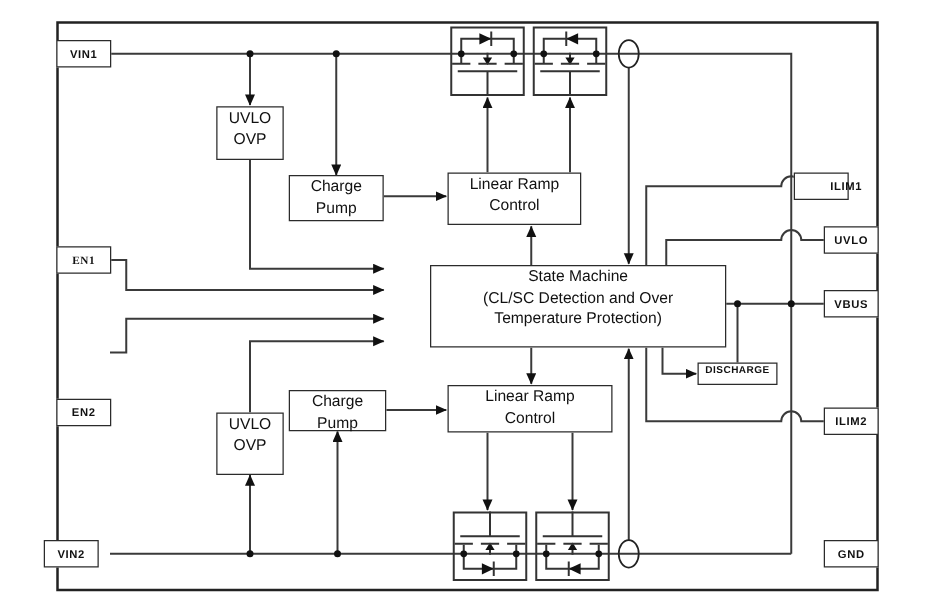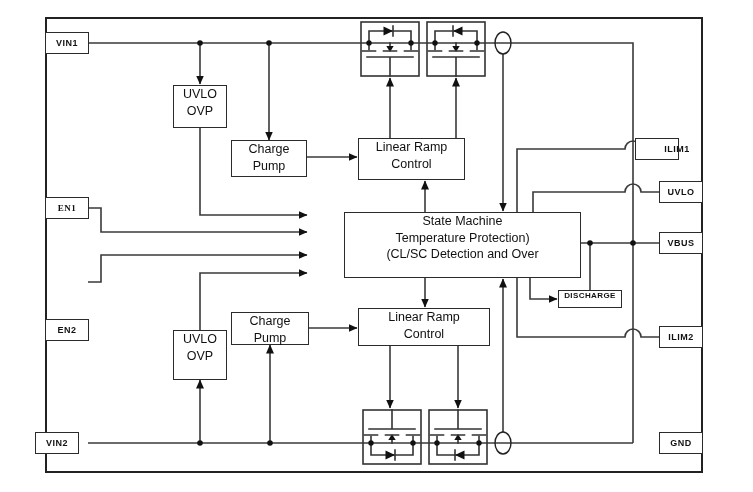--- a/index.html
+++ b/index.html
@@ -111,22 +111,22 @@
     <span>Pump</span>
   </div>
 
   <div class="block" style="left:358px;top:138px;width:107px;height:42px;">
     <span>Linear Ramp</span>
     <span>Control</span>
   </div>
 
   <div class="block" style="left:308px;top:212px;width:237px;height:66px;margin-left:36px;">
     <span>State Machine</span>
+    <span>(CL/SC Detection and Over</span>
     <span>Temperature Protection)</span>
-    <span>(CL/SC Detection and Over</span>
   </div>
 
   <div class="block small" style="left:558px;top:290px;width:64px;height:18px;">
     <span>DISCHARGE</span>
   </div>
 
   <div class="block" style="left:231px;top:312px;width:78px;height:33px;">
     <span>Charge</span>
     <span>Pump</span>
   </div>

